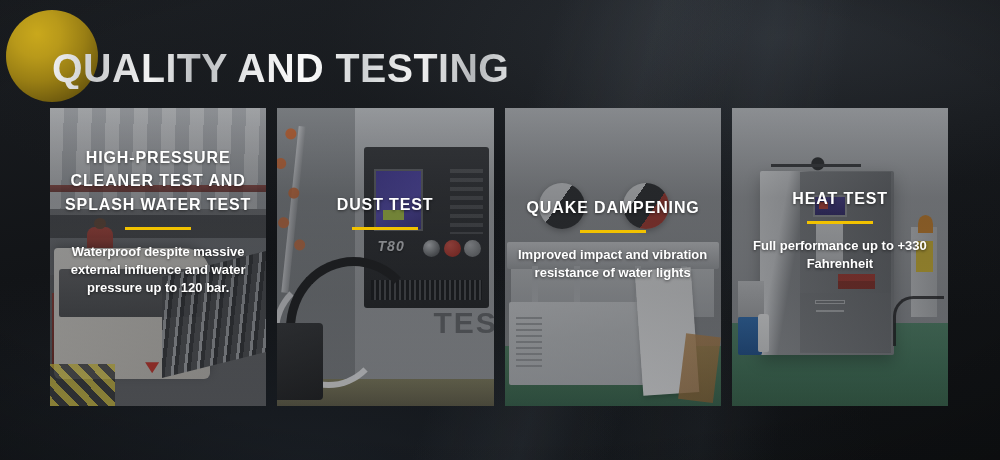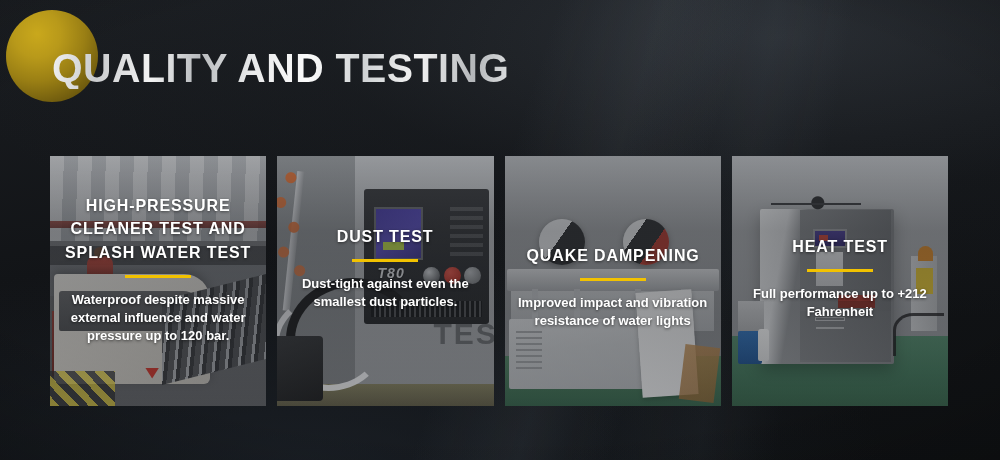--- a/index.html
+++ b/index.html
@@ -92,21 +92,20 @@
     width: 898px;
     height: 298px;
     display: flex;
     gap: 11px;
   }
   .card {
     position: relative;
     flex: 1 1 0;
     overflow: hidden;
     background: #6e6f70;
-    margin-top: 48px;
   }
   .card-photo {
     position: absolute;
     inset: 0;
   }
   .card-scrim {
     position: absolute;
     inset: 0;
     background: linear-gradient(180deg,
         rgba(28,30,33,0.30) 0%,
@@ -551,24 +550,23 @@
         </div>
         <div class="pipe"></div>
         <div class="hose-orange"></div>
         <div class="tes">TES</div>
         <div class="floor"></div>
         <div class="hose-white"></div>
         <div class="cable-black"></div>
         <div class="lamp"></div>
       </div>
       <div class="card-scrim"></div>
-      <div class="card-body" style="top:69px;">
+      <div class="card-body" style="top:85px;">
         <div class="card-title">DUST TEST</div>
         <div class="card-rule"></div>
-        <div class="card-text">Dust-tight against even the smallest dust particles.</div>
       </div>
     </div>
 
     <div class="card">
       <div class="card-photo p3">
         <div class="wall"></div>
         <div class="lamp-l"></div>
         <div class="lamp-r"></div>
         <div class="table-top"></div>
         <div class="table-body"></div>
@@ -602,18 +600,18 @@
         <div class="pipework"></div>
         <div class="box-grey"></div>
         <div class="stool"></div>
         <div class="bottle"></div>
         <div class="cable"></div>
       </div>
       <div class="card-scrim"></div>
       <div class="card-body" style="top:79px;">
         <div class="card-title">HEAT TEST</div>
         <div class="card-rule"></div>
-        <div class="card-text">Full performance up to +212 Fahrenheit</div>
+        <div class="card-text">Full performance up to +330 Fahrenheit</div>
       </div>
     </div>
 
   </div>
 </div>
 
 </body></html>

